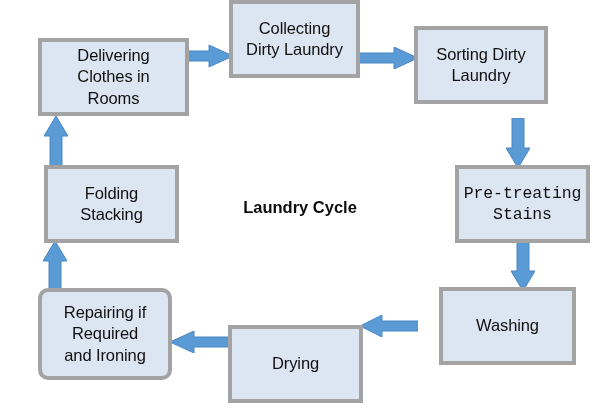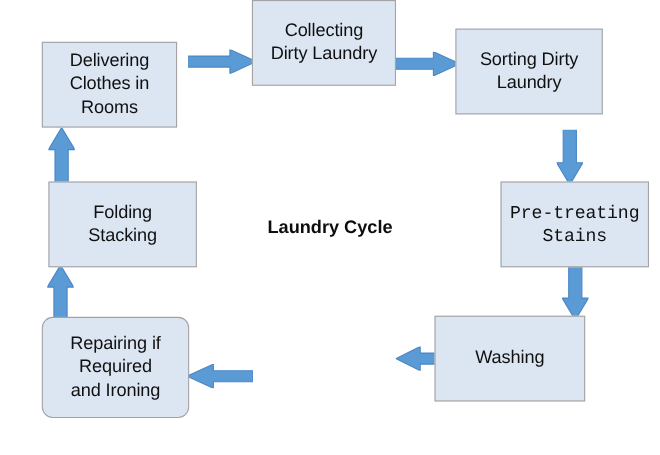--- a/index.html
+++ b/index.html
@@ -17,21 +17,21 @@
   #canvas {
     position: relative;
     width: 600px;
     height: 414px;
     background: #ffffff;
   }
   .node {
     position: absolute;
     box-sizing: border-box;
     background: #dce6f2;
-    border: 1px solid #a3a3a3;
+    border: 4px solid #a3a3a3;
     display: flex;
     align-items: center;
     justify-content: center;
     text-align: center;
     color: #101010;
     font-family: "Liberation Sans", sans-serif;
     font-size: 16.5px;
     line-height: 1.30;
     letter-spacing: -0.1px;
     padding: 0 4px;
@@ -116,32 +116,35 @@
   </div>
 
   <div class="node" style="left:414px; top:26px; width:134px; height:78px;">
     <span>Sorting Dirty<br>Laundry</span>
   </div>
 
   <div class="node" style="left:455px; top:165px; width:135px; height:78px;font-family:Liberation Mono, monospace;">
     <span>Pre-treating<br>Stains</span>
   </div>
 
-  <div class="node" style="left:395px; top:287px; width:137px; height:78px;">
+  <div class="node" style="left:439px; top:287px; width:137px; height:78px;">
     <span>Washing</span>
   </div>
 
+  <div class="node" style="left:228px; top:325px; width:135px; height:78px;">
+    <span>Drying</span>
+  </div>
 
   <div class="node" style="left:38px; top:288px; width:134px; height:92px;border-radius:10px;">
     <span>Repairing if<br>Required<br>and Ironing</span>
   </div>
 
   <div class="node" style="left:0px; top:165px; width:135px; height:78px;margin-left:44px;">
     <span>Folding<br>Stacking</span>
   </div>
 
-  <div class="node" style="left:38px; top:38px; width:123px; height:78px;">
+  <div class="node" style="left:38px; top:38px; width:151px; height:78px;">
     <span>Delivering<br>Clothes in<br>Rooms</span>
   </div>
 
   <div id="diagram-title" style="left:0px; top:198px; width:600px;">Laundry Cycle</div>
 
 </div>
 
 </body></html>

